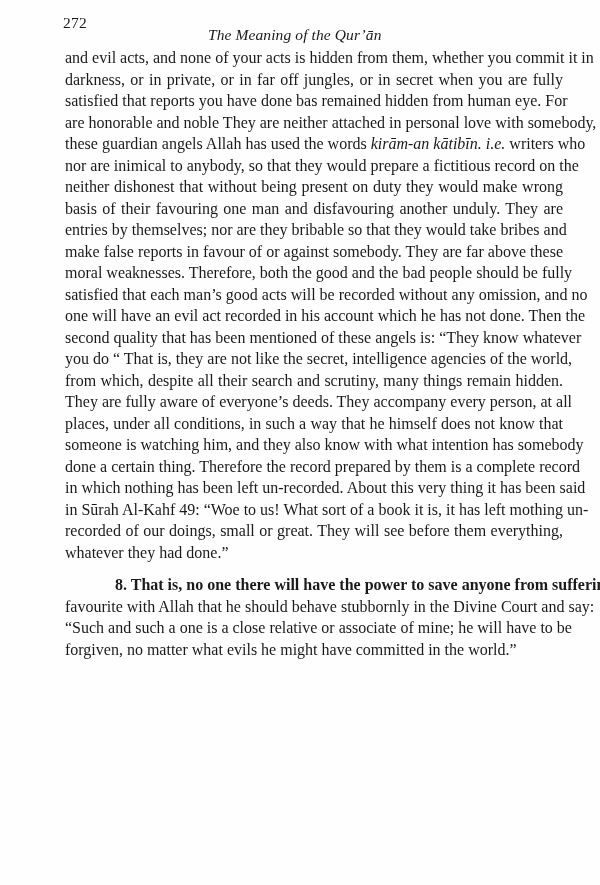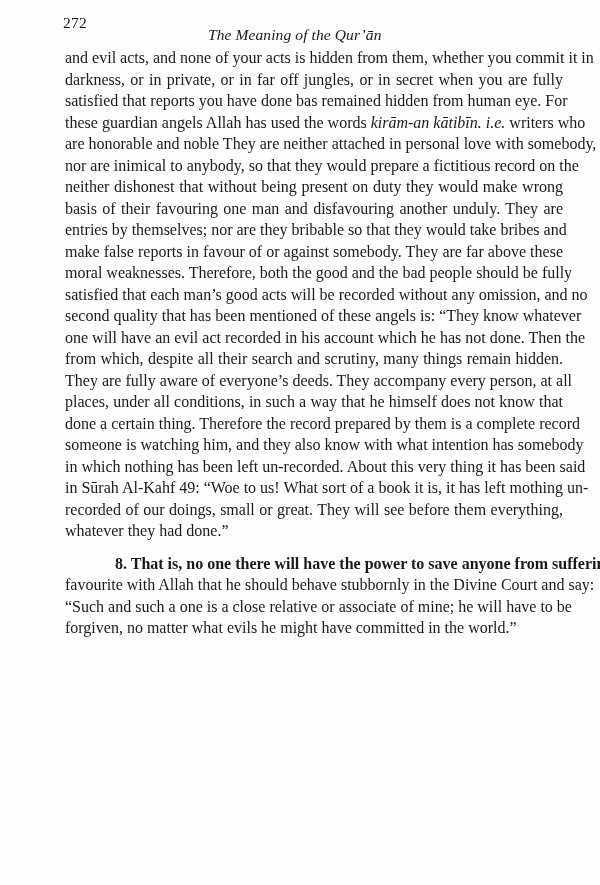--- a/index.html
+++ b/index.html
@@ -78,36 +78,37 @@
   <div class="running-head">
     <span class="page-number">272</span>
     <span class="running-title">The Meaning of the Qur’ān</span>
   </div>
 
   <div class="body-text">
     <div id="para-0">
         <span class="line">and evil acts, and none of your acts is hidden from them, whether you commit it in</span>
         <span class="line">darkness, or in private, or in far off jungles, or in secret when you are fully</span>
         <span class="line">satisfied that reports you have done bas remained hidden from human eye. For</span>
+        <span class="line">are honorable and noble They are neither attached in personal love with somebody,</span>
         <span class="line"><span>these guardian angels Allah has used the words </span><span class="it">kirām-an kātibīn. i.e.</span><span> writers who</span></span>
-        <span class="line">are honorable and noble They are neither attached in personal love with somebody,</span>
         <span class="line">nor are inimical to anybody, so that they would prepare a fictitious record on the</span>
         <span class="line">neither dishonest that without being present on duty they would make wrong</span>
         <span class="line">basis of their favouring one man and disfavouring another unduly. They are</span>
         <span class="line">entries by themselves; nor are they bribable so that they would take bribes and</span>
         <span class="line">make false reports in favour of or against somebody. They are far above these</span>
         <span class="line">moral weaknesses. Therefore, both the good and the bad people should be fully</span>
         <span class="line">satisfied that each man’s good acts will be recorded without any omission, and no</span>
+        <span class="line">one will have an evil act recorded in his account which he has not done. Then the</span>
         <span class="line">second quality that has been mentioned of these angels is: “They know whatever</span>
-        <span class="line">one will have an evil act recorded in his account which he has not done. Then the</span>
+        <span class="line">you do “ That is, they are not like the secret, intelligence agencies of the world,</span>
         <span class="line">from which, despite all their search and scrutiny, many things remain hidden.</span>
         <span class="line">They are fully aware of everyone’s deeds. They accompany every person, at all</span>
         <span class="line">places, under all conditions, in such a way that he himself does not know that</span>
+        <span class="line">someone is watching him, and they also know with what intention has somebody</span>
         <span class="line">done a certain thing. Therefore the record prepared by them is a complete record</span>
-        <span class="line">someone is watching him, and they also know with what intention has somebody</span>
         <span class="line">in which nothing has been left un-recorded. About this very thing it has been said</span>
         <span class="line">in Sūrah Al-Kahf 49: “Woe to us! What sort of a book it is, it has left mothing un-</span>
         <span class="line">recorded of our doings, small or great. They will see before them everything,</span>
         <span class="line last">whatever they had done.”</span>
       </div>
     <div class="para-gap"></div>
     <div id="para-1">
         <span class="line indent">8. That is, no one there will have the power to save anyone from suffering</span>
         <span class="line">favourite with Allah that he should behave stubbornly in the Divine Court and say:</span>
         <span class="line">“Such and such a one is a close relative or associate of mine; he will have to be</span>

